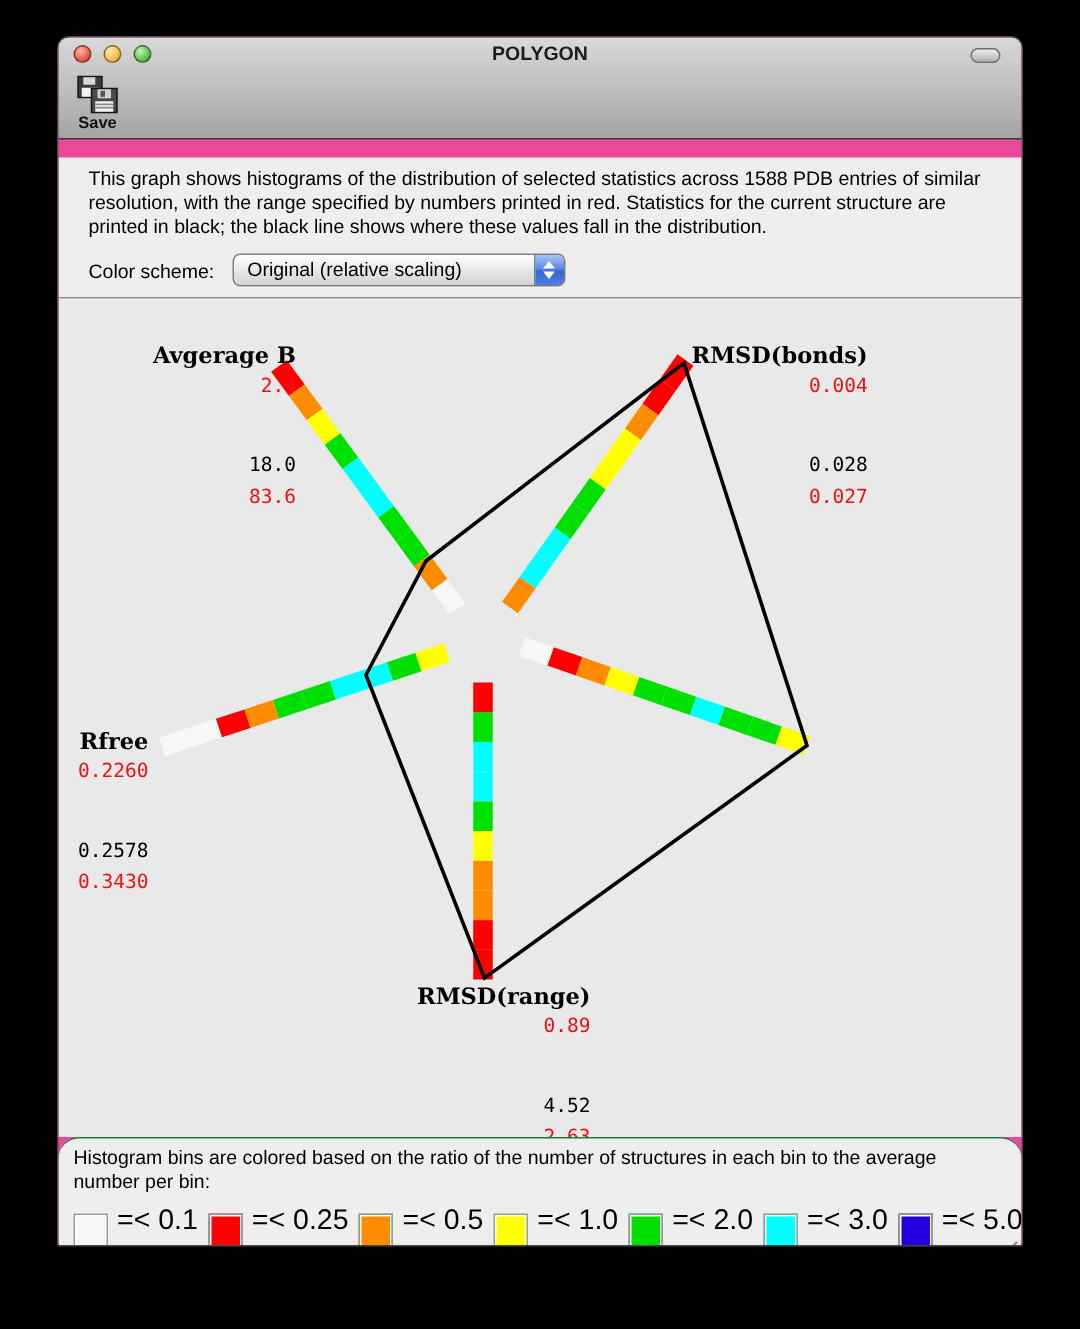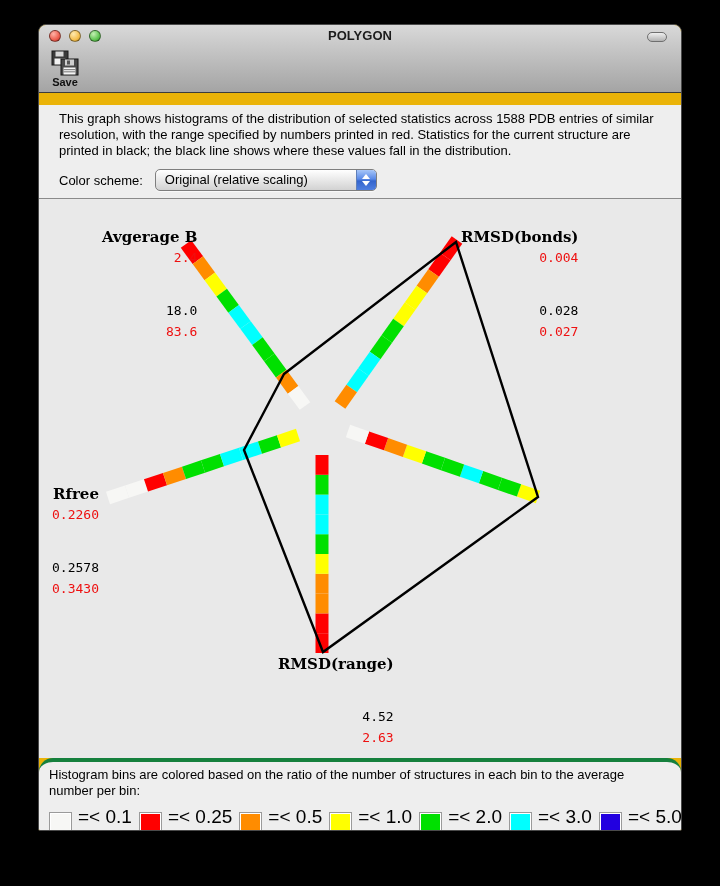--- a/index.html
+++ b/index.html
@@ -1,20 +1,20 @@
 <!DOCTYPE html>
 <html><head>
 <meta charset="utf-8">
 <style>
   * { margin:0; padding:0; box-sizing:border-box; }
   html,body { width:720px; height:886px; background:#000; font-family:"Liberation Sans", sans-serif; }
   body { position:relative; overflow:hidden; }
 
   .window { position:absolute; left:38px; top:24px; width:644px; height:807px;
-    background:#eab308; border:1px solid #4a4a4a; border-radius:8px 8px 2px 2px;
+    background:#ec4899; border:1px solid #4a4a4a; border-radius:8px 8px 2px 2px;
     overflow:hidden; display:flex; flex-direction:column; }
 
   
   .chrome { height:68px; flex:0 0 68px; position:relative;
     background:linear-gradient(180deg,#d9d9d9 0%,#c6c6c6 35%,#a4a4a4 100%);
     border-bottom:1px solid #3c3c3c; }
   .titlebar { height:22px; position:relative; }
   .title { text-align:center; line-height:22px; font-size:13px; font-weight:bold; color:#1c1c1c; }
   .lights { position:absolute; left:10px; top:5px; display:flex; gap:8px; }
   .light { width:12px; height:12px; border-radius:50%; border:1px solid rgba(0,0,0,.45); }
@@ -45,21 +45,21 @@
   
   .plot { flex:0 0 559px; position:relative; background:#e9e9e9;text-align:right; }
   .plot svg { position:absolute; left:0; top:0; }
   .axis-label { position:absolute; }
   .axis-title { font-family:"DejaVu Serif", serif; font-weight:bold; font-size:15px; color:#000; line-height:19px; white-space:nowrap; }
   .axis-val { font-family:"DejaVu Sans Mono", monospace; font-size:13px; line-height:21px; white-space:nowrap; }
   .axis-val.red { color:#ee1010; }
   .axis-val.black { color:#000;margin-top:32px; }
 
   
-  .legend-panel { flex:1; background:#eeeeee; border-top:4px solid #15803d; padding:5px 10px 0 10px; position:relative;border-radius:14px; }
+  .legend-panel { flex:1; background:#eeeeee; border-top:1px solid #15803d; padding:5px 10px 0 10px; position:relative;border-radius:14px; }
   .legend-text { font-size:13px; line-height:16px; color:#000; }
   .legend-bins { display:flex; align-items:center; margin-top:7px; }
   .bin-swatch { width:23px; height:26px; border:1px solid #9a9a9a; box-shadow:inset 0 0 0 1px #fff; flex:0 0 auto; }
   .bin-label { font-size:19px; color:#000; margin:0 7px 16px 6px; white-space:nowrap;text-align:right; }
   .resize-grip { position:absolute; right:2px; bottom:2px; }
 </style>
 </head>
 <body>
 
 <div class="window">
@@ -175,20 +175,21 @@
         <div class="axis-val red">0.027</div>
       </div>
       <div class="axis-label" style="left: 13px; top: 286px;">
         <div class="axis-title">Rfree</div>
         <div class="axis-val red">0.2260</div>
         <div class="axis-val black">0.2578</div>
         <div class="axis-val red">0.3430</div>
       </div>
       <div class="axis-label" style="left: 239px; top: 456px;">
         <div class="axis-title">RMSD(range)</div>
+        <div class="axis-val red">0.89</div>
         <div class="axis-val black">4.52</div>
         <div class="axis-val red">2.63</div>
       </div>
     </div>
 
   <div class="legend-panel">
     <div class="legend-text">Histogram bins are colored based on the ratio of the number of structures in each bin to the average number per bin:</div>
     <div class="legend-bins">
         <span class="bin-swatch" style="background: rgb(247, 247, 245);"></span>
         <span class="bin-label">=&lt; 0.1</span>

